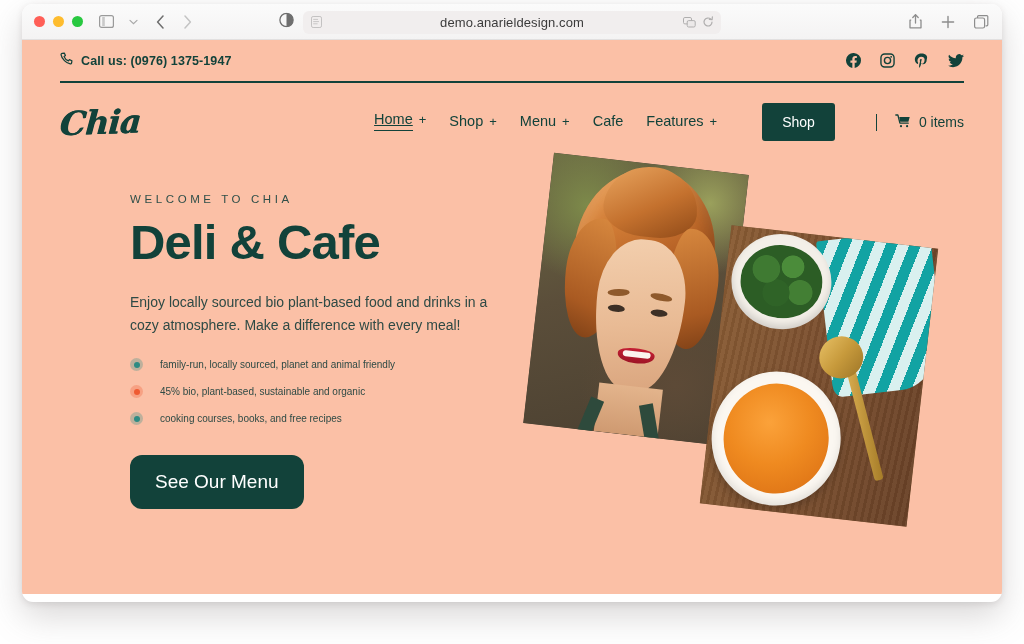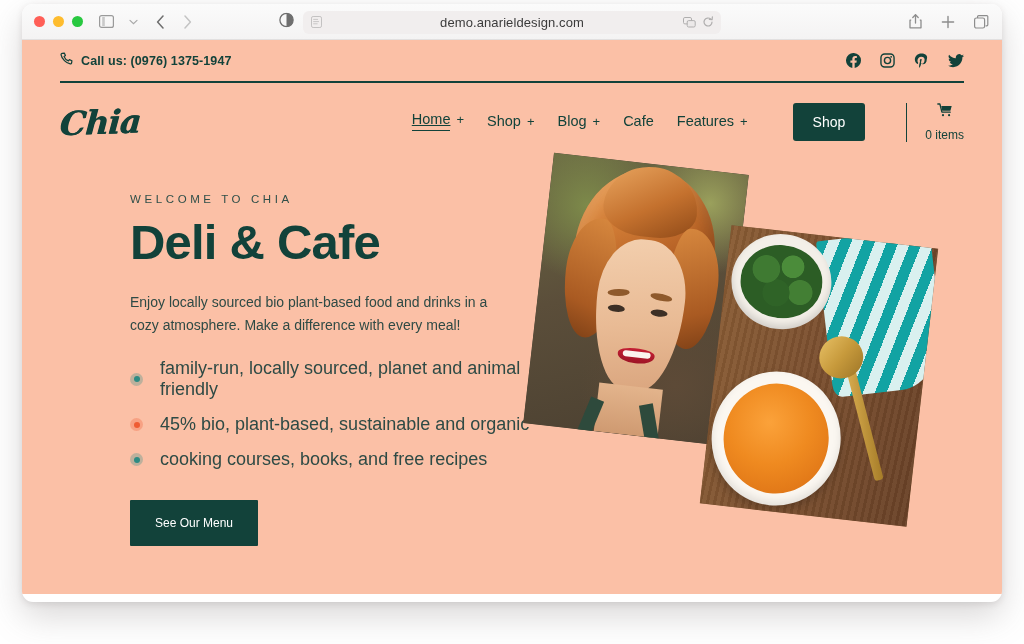--- a/index.html
+++ b/index.html
@@ -143,23 +143,22 @@
     font-family: "Liberation Sans", sans-serif;
   }
   #cart-area {
     display: flex;
     align-items: center;
     gap: 8px;
     margin-left: 18px;
     padding-left: 18px;
     border-left: 1.5px solid #12423a;
     color: #12423a;
-    font-size: 12px;
+    font-size: 14px;
     cursor: pointer;
-    flex-direction: column;
   }
 
   
   #hero {
     position: relative;
     margin: 0 38px;
     height: 430px;
   }
   #hero-copy { position: absolute; left: 70px; top: 32px; width: 400px; }
   #eyebrow {
@@ -182,40 +181,40 @@
     line-height: 1.62;
     color: #2e4a45;
     width: 360px;
     margin-bottom: 22px;
   }
   #hero-list { list-style: none; }
   #hero-list li {
     display: flex;
     align-items: center;
     gap: 17px;
-    font-size: 18px;
+    font-size: 10px;
     color: #2e4a45;
     margin-bottom: 14px;
   }
   .bullet {
     width: 13px; height: 13px;
     border-radius: 50%;
     flex: 0 0 13px;
     display: flex; align-items: center; justify-content: center;
   }
   .bullet i { width: 6px; height: 6px; border-radius: 50%; display: block; }
 
   #menu-button {
     margin-top: 16px;
     background: #12423a;
     color: #ffffff;
-    font-size: 12px;
+    font-size: 19px;
     padding: 16px 25px;
     border: none;
-    border-radius: 1px;
+    border-radius: 12px;
     cursor: pointer;
     font-family: "Liberation Sans", sans-serif;
   }
 
   
   #photo-portrait {
     position: absolute;
     left: 478px;
     top: 2px;
     width: 196px;
@@ -509,21 +508,21 @@
       <nav id="main-nav">
         <div class="nav-item active">
           <span class="nav-label">Home</span>
           <span class="plus">+</span>
         </div>
         <div class="nav-item">
           <span class="nav-label">Shop</span>
           <span class="plus">+</span>
         </div>
         <div class="nav-item">
-          <span class="nav-label">Blog</span>
+          <span class="nav-label">Menu</span>
           <span class="plus">+</span>
         </div>
         <div class="nav-item">
           <span class="nav-label">Cafe</span>
         </div>
         <div class="nav-item">
           <span class="nav-label">Features</span>
           <span class="plus">+</span>
         </div>
         <button id="shop-button">Shop</button>

